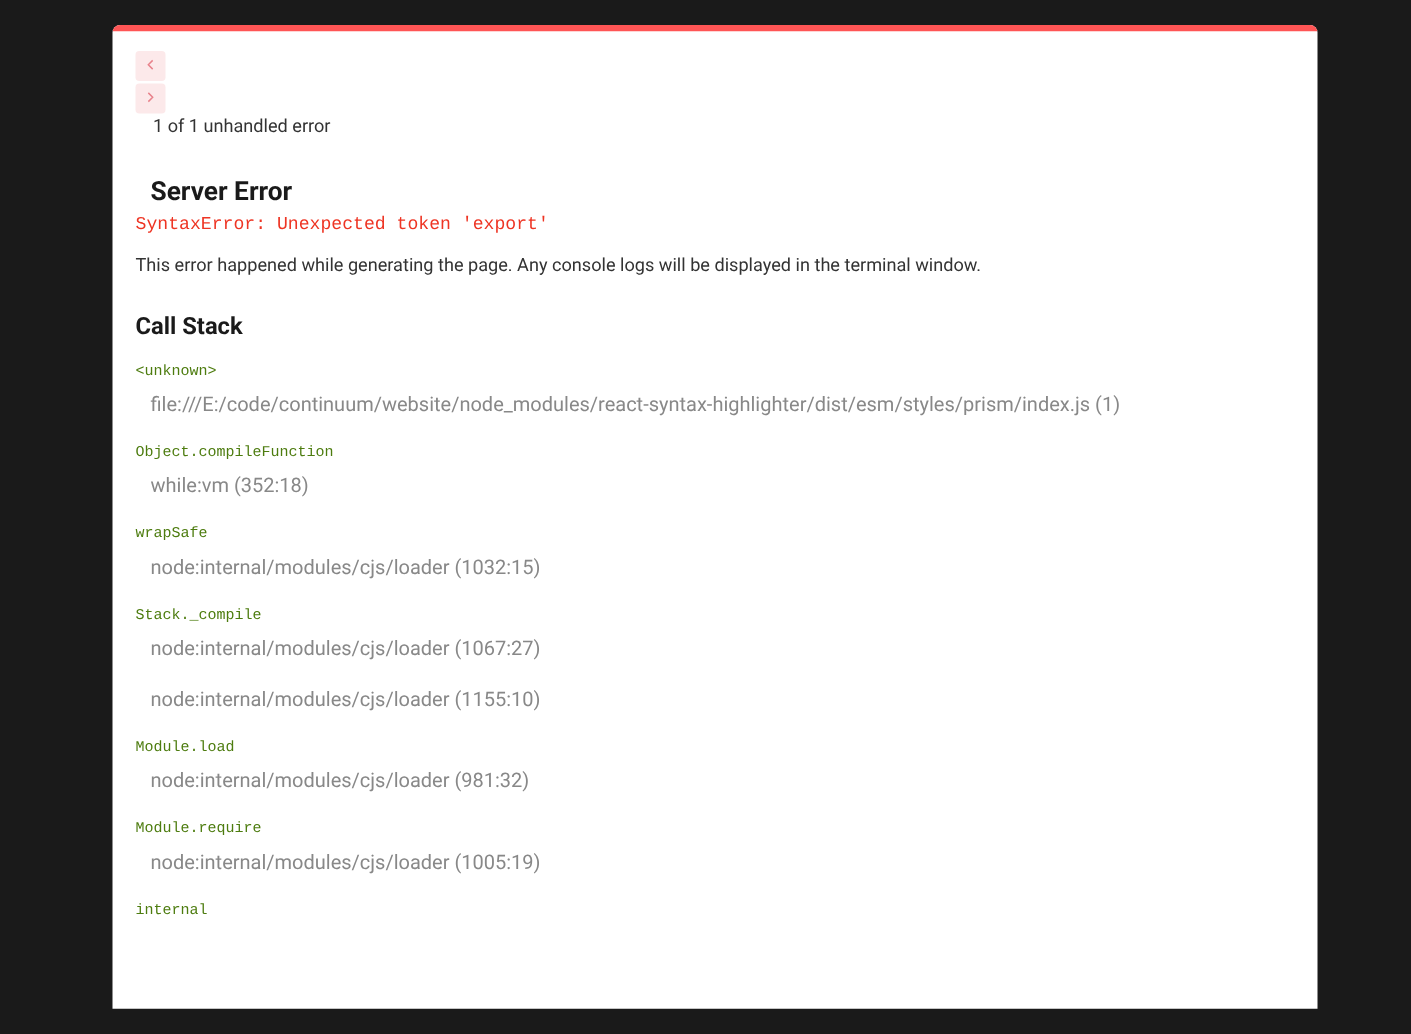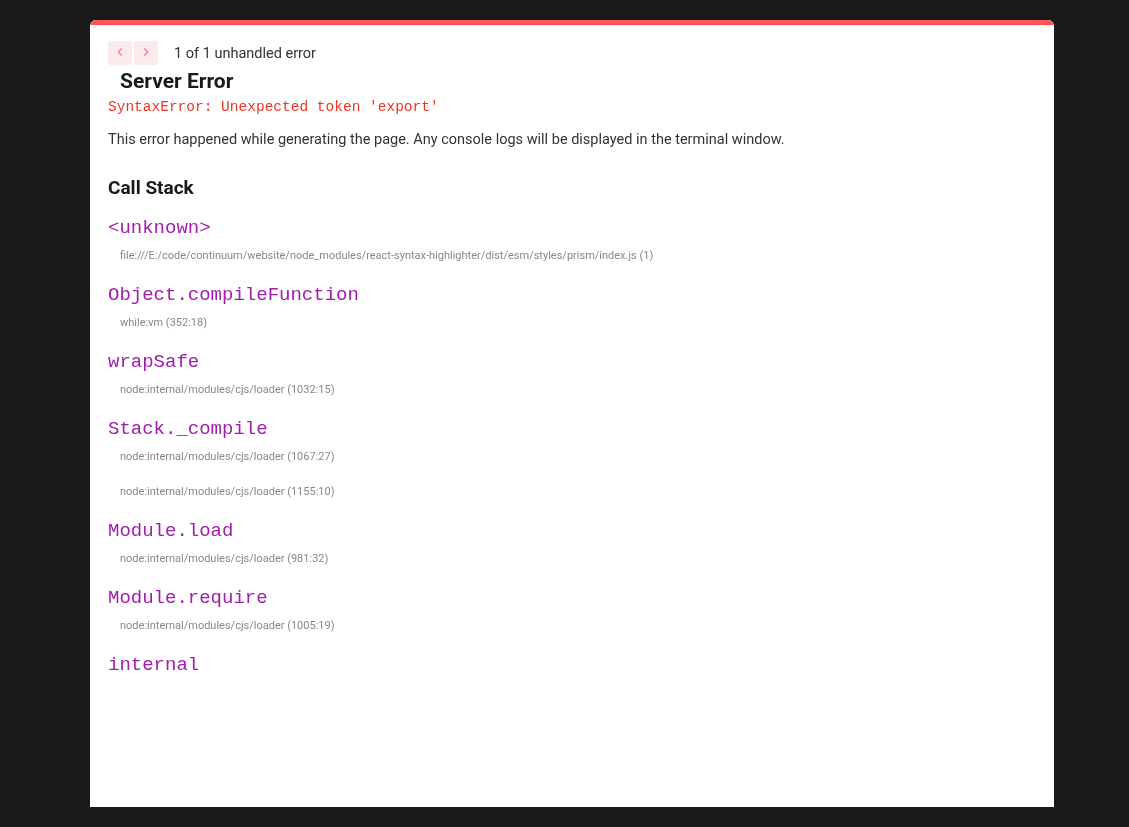--- a/index.html
+++ b/index.html
@@ -42,23 +42,23 @@
     }
     .scroll-area::-webkit-scrollbar-track {
       background: #f0f0f0;
     }
     .scroll-area::-webkit-scrollbar-thumb {
       background: #c4c4c4;
       border-radius: 0;
     }
     .nav-row {
       display: flex;
-      align-items: center;
       gap: 2px;
-      margin-bottom: 4px;
+      margin-bottom: 32px;
+      flex-direction: column;
     }
     .nav-btn {
       width: 24px;
       height: 24px;
       background: #fce9ea;
       border-radius: 3px;
       display: flex;
       align-items: center;
       justify-content: center;
       color: #e8828b;
@@ -101,26 +101,26 @@
       font-size: 19px;
       font-weight: 700;
       color: #1a1a1a;
       margin-bottom: 18px;
     }
     .frame {
       margin-bottom: 22px;
     }
     .frame-name {
       font-family: "SFMono-Regular", Consolas, "Liberation Mono", Menlo, monospace;
-      font-size: 19px;
-      color: #a21caf;
+      font-size: 12px;
+      color: #4d7c0f;
       margin-bottom: 10px;
     }
     .frame-loc {
-      font-size: 11px;
+      font-size: 16px;
       color: #888;
       padding-left: 12px;
     }
     .spacer {
       height: 200px;
     }
   </style>
 </head>
 <body>
 

